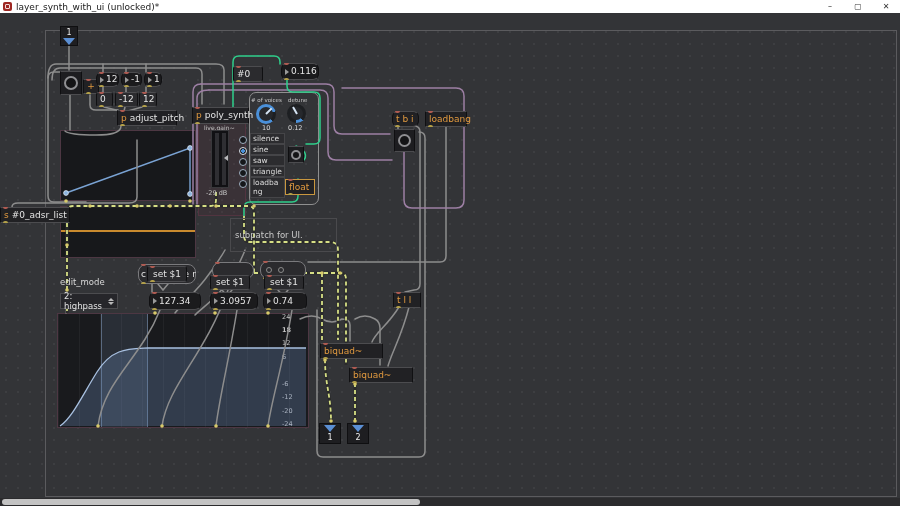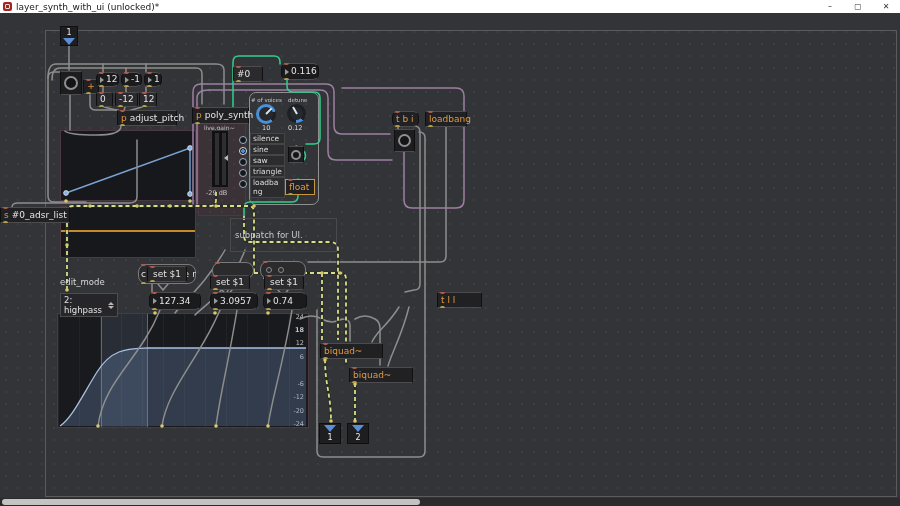--- a/index.html
+++ b/index.html
@@ -90,21 +90,21 @@
   .gain-handle { position:absolute; right:0; width:0; height:0; border-top:3px solid transparent;
                  border-bottom:3px solid transparent; border-right:4px solid #b9b9bc; }
 
   
   .filtergraph { position:absolute; left:57px; top:287px; width:252px; height:115px;
                  background:#191a1d; border:1px solid #4d3743; overflow:hidden;
                  background-image:repeating-linear-gradient(90deg, rgba(255,255,255,0.045) 0 1px, transparent 1px 21px); }
   .fg-band { position:absolute; left:43px; top:0; width:47px; height:115px;
              background:rgba(140,170,215,0.14); border-left:1px solid rgba(150,180,220,0.45);
              border-right:1px solid rgba(150,180,220,0.45); }
-  .fg-db { position:absolute; width:22px; text-align:right; font-size:6.5px; color:#c4c4c4; right:4px; }
+  .fg-db { position:absolute; width:22px; font-size:6.5px; color:#c4c4c4; right:4px; }
 
   
   .umenu { position:absolute; background:#26262a; border:1px solid #4c4c4f; color:#e2e2e2;
            font-size:8.5px; display:flex; align-items:center; padding:0 3px; }
   .spinner { margin-left:auto; display:flex; flex-direction:column; gap:1px; }
   .spin-up { width:0;height:0;border-left:3px solid transparent;border-right:3px solid transparent;
              border-bottom:3px solid #b8b8b8; }
   .spin-dn { width:0;height:0;border-left:3px solid transparent;border-right:3px solid transparent;
              border-top:3px solid #b8b8b8; }
 
@@ -364,21 +364,21 @@
     </div>
 
     <div class="box" style="left:0px; top:181px; width:70px; height:16px;">
       <span class="prefix">s</span>
       <span>#0_adsr_list</span>
       </div>
 
     <div class="comment" style="left:230px; top:192px; width:107px; height:34px;">subpatch for UI.</div>
 
     <div class="label" style="left:60px; top:251px; width:57px; font-size:8.5px; border-bottom:1px solid #8a8a8a; padding-bottom:14px;">edit_mode</div>
-    <div class="umenu" style="left:60px; top:267px; width:58px; height:24px;">
+    <div class="umenu" style="left:60px; top:267px; width:58px; height:16px;">
       <span>2: highpass</span>
       <span class="spinner">
         <span class="spin-up"></span>
           <span class="spin-dn"></span>
         </span>
     </div>
 
     <div class="box rounded" style="left:138px; top:238px; width:58px; height:20px; letter-spacing:3.4px; padding:0 2px;">
       <span>counter</span>
       </div>
@@ -404,21 +404,21 @@
       </div>
     <div class="box num" style="left:210px; top:266px; width:48px; height:18px;">
       <span class="tri"></span>
       <span>3.0957</span>
       </div>
     <div class="box num" style="left:263px; top:266px; width:44px; height:18px;">
       <span class="tri"></span>
       <span>0.74</span>
       </div>
 
-    <div class="box" style="left:393px; top:266px; width:45px; height:16px;margin-left:44px;">
+    <div class="box" style="left:393px; top:266px; width:28px; height:16px;">
       <span class="orange">t l l</span>
       </div>
 
     <div class="box" style="left:320px; top:317px; width:63px; height:16px;">
       <span class="orange">biquad~</span>
       </div>
     <div class="box" style="left:349px; top:341px; width:64px; height:16px;">
       <span class="orange">biquad~</span>
       </div>
 

